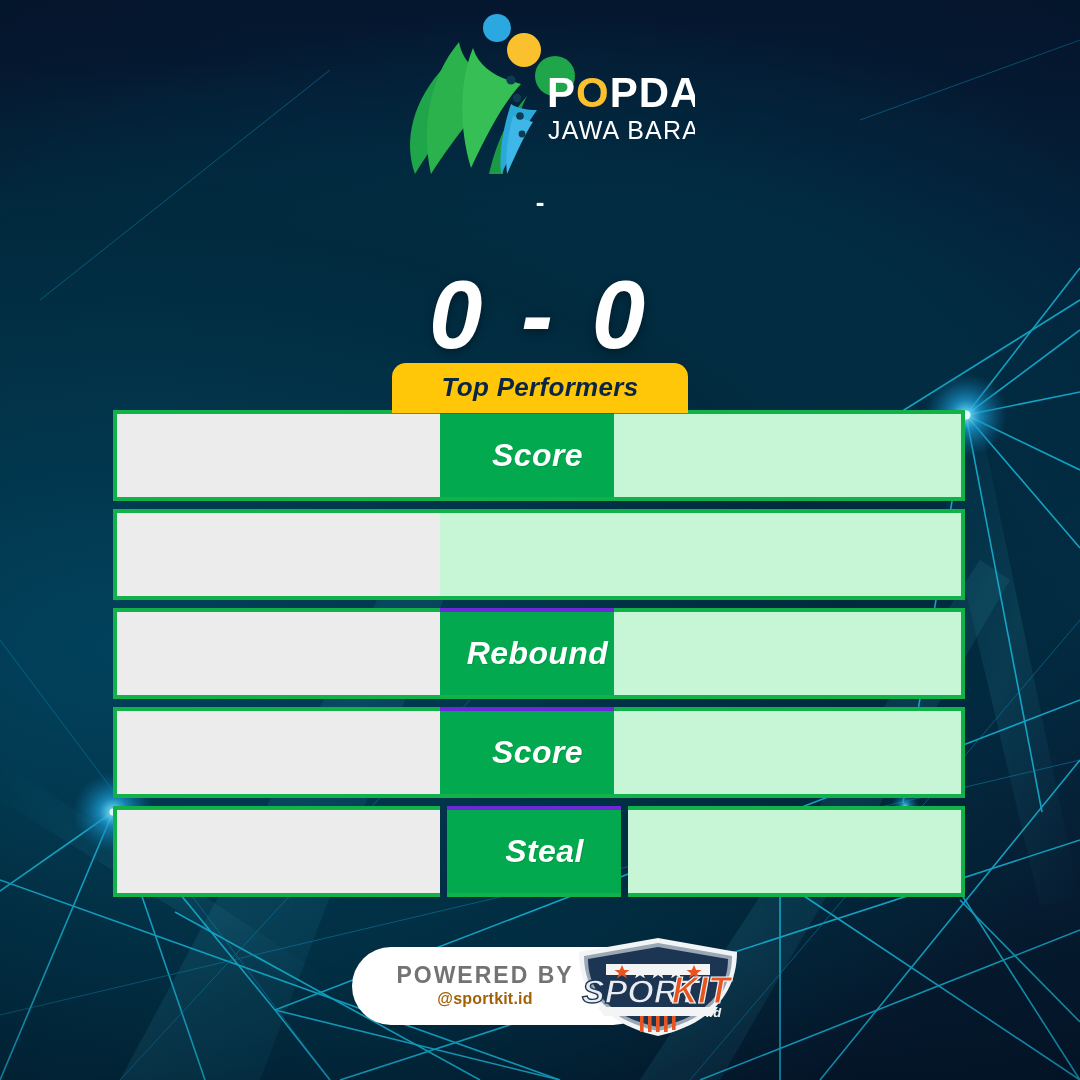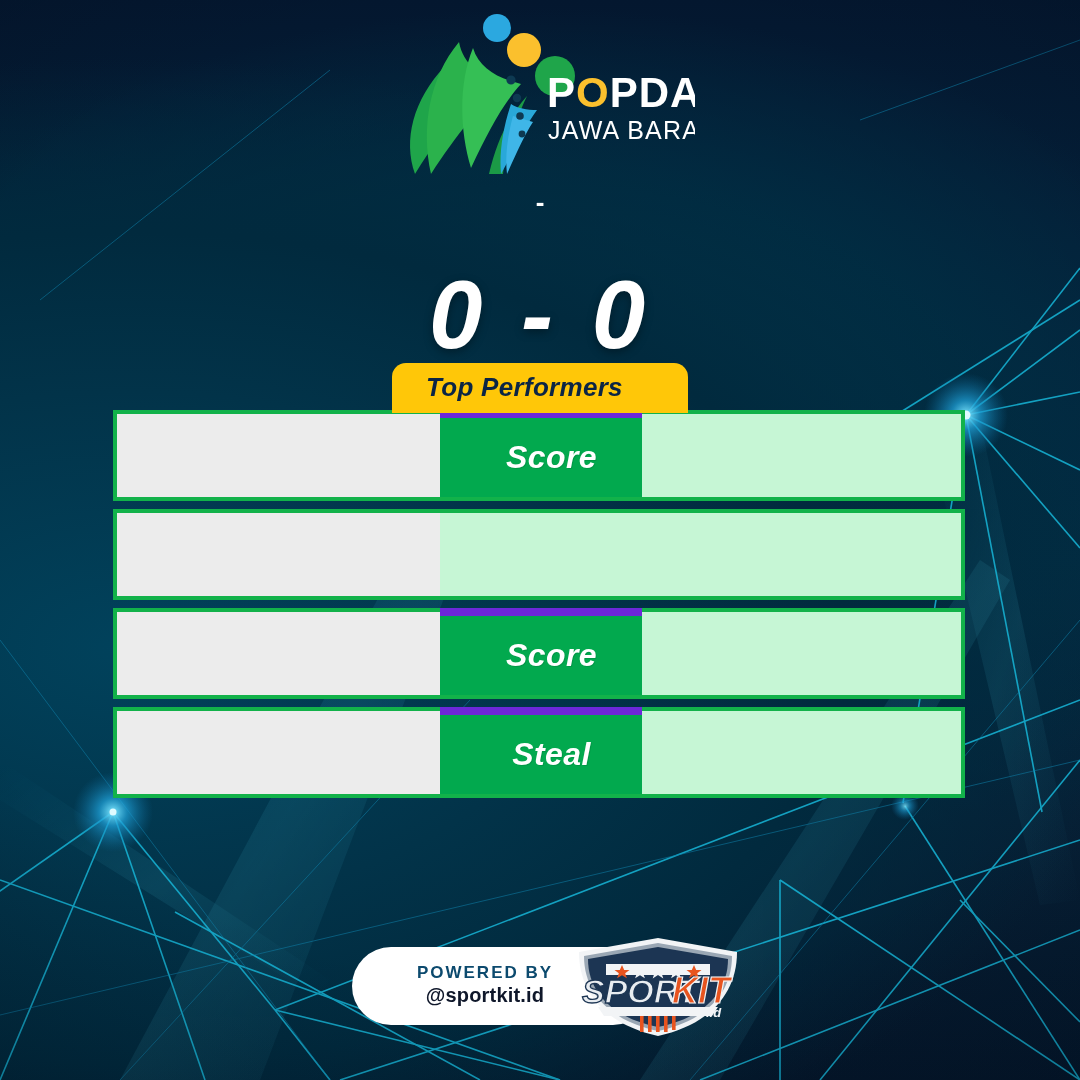--- a/index.html
+++ b/index.html
@@ -44,44 +44,44 @@
     margin-top:43px;
   }
 
   
   .tp-banner {
     position:absolute; top:363px; left:50%; transform:translateX(-50%);
     background:#FFC708;
     border-radius:14px 14px 0 0;
     padding:9px 34px 10px;
     min-width:296px;
-    text-align:left;
+    text-align:center;
     z-index:3;
   }
   .tp-banner span {
     color:#0B2545;
     font-size:26px; font-weight:900; font-style:italic;
     letter-spacing:.3px;
     white-space:nowrap;
   }
 
   
   .table { position:absolute; top:410px; left:113px; width:852px; z-index:2; }
   .row { display:flex; align-items:stretch; height:91px; margin-bottom:8px; }
-  .row:last-child { margin-bottom:0; }
+  .row:last-child { margin-bottom:0;gap:7px; }
   .cell-left {
     width:327px;
     background:#ECECEC;
     border:4px solid #12B24A;
     border-right:none;
   }
   .cell-mid {
-    width:202px;
+    width:174px;
     background:#02A94E;
-    border-top:8px solid #6d28d9;
+    border-top:4px solid #6d28d9;
     border-bottom:4px solid #12B24A;
     display:flex; align-items:center; justify-content:center;padding-left:21px;
   }
   .cell-mid span {
     color:#ffffff;
     font-size:32px; font-weight:900; font-style:italic;
     letter-spacing:.4px;
     text-shadow:1px 1px 0 rgba(0,0,0,.10);
     white-space:nowrap;
   }
@@ -97,25 +97,25 @@
   .pill {
     position:absolute; left:352px; top:0;
     width:300px; height:78px;
     background:#FFFFFF;
     border-radius:39px;
     display:flex; flex-direction:column;
     align-items:center; justify-content:center;
     padding-right:34px;
   }
   .pill .pw {
-    color:#0c4a6e; font-size:17px; font-weight:900;
+    color:#737373; font-size:23px; font-weight:900;
     letter-spacing:2px; line-height:1.05;
   }
   .pill .handle {
-    color:#0f172a; font-size:20px; font-weight:600;
+    color:#a16207; font-size:16px; font-weight:600;
     letter-spacing:.2px; line-height:1.25; margin-top:2px;text-align:right;
   }
   .shield { position:absolute; left:566px; top:-10px; width:184px; height:100px; }
 </style>
 </head>
 <body>
 
 <div id="bg">
   <div class="bg-base"></div>
 
@@ -227,20 +227,27 @@
       <span>Score</span>
     </div>
     <div class="cell-right"></div>
   </div>
 
   <div class="row">
     <div class="cell-left"></div>
     <div class="cell-right"></div>
   </div>
 
+  <div class="row">
+    <div class="cell-left"></div>
+    <div class="cell-mid">
+      <span>Rebound</span>
+    </div>
+    <div class="cell-right"></div>
+  </div>
 
   <div class="row">
     <div class="cell-left"></div>
     <div class="cell-mid">
       <span>Score</span>
     </div>
     <div class="cell-right"></div>
   </div>
 
   <div class="row">

